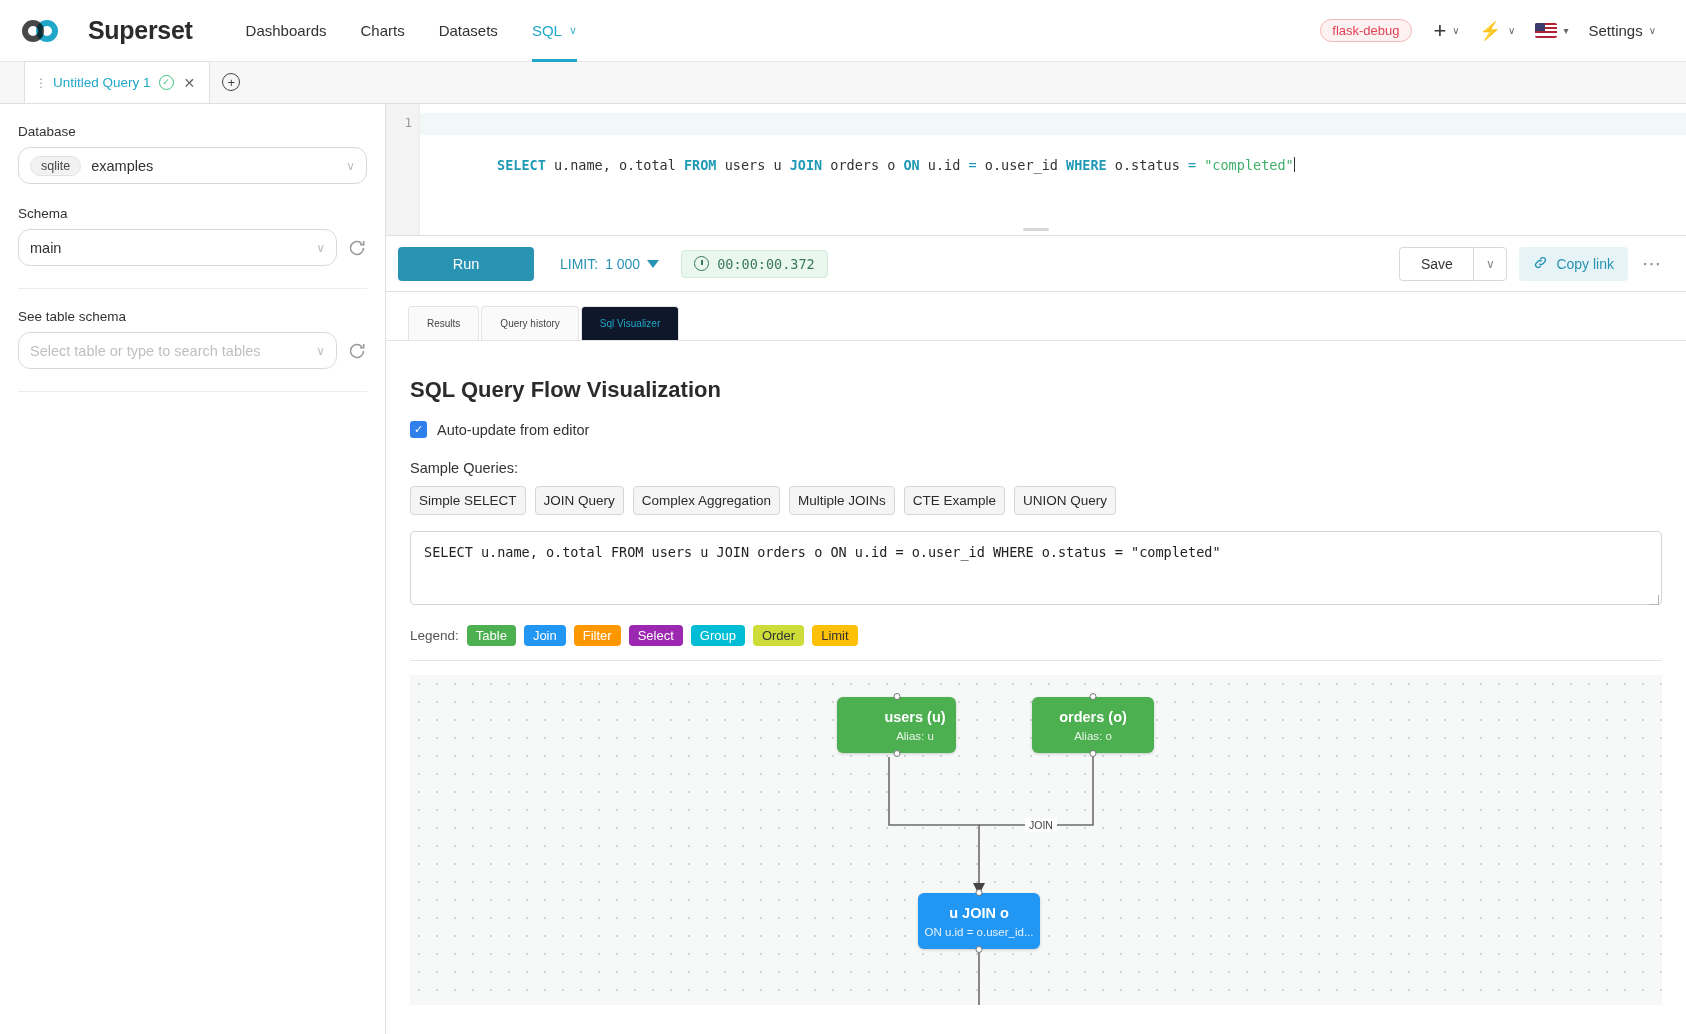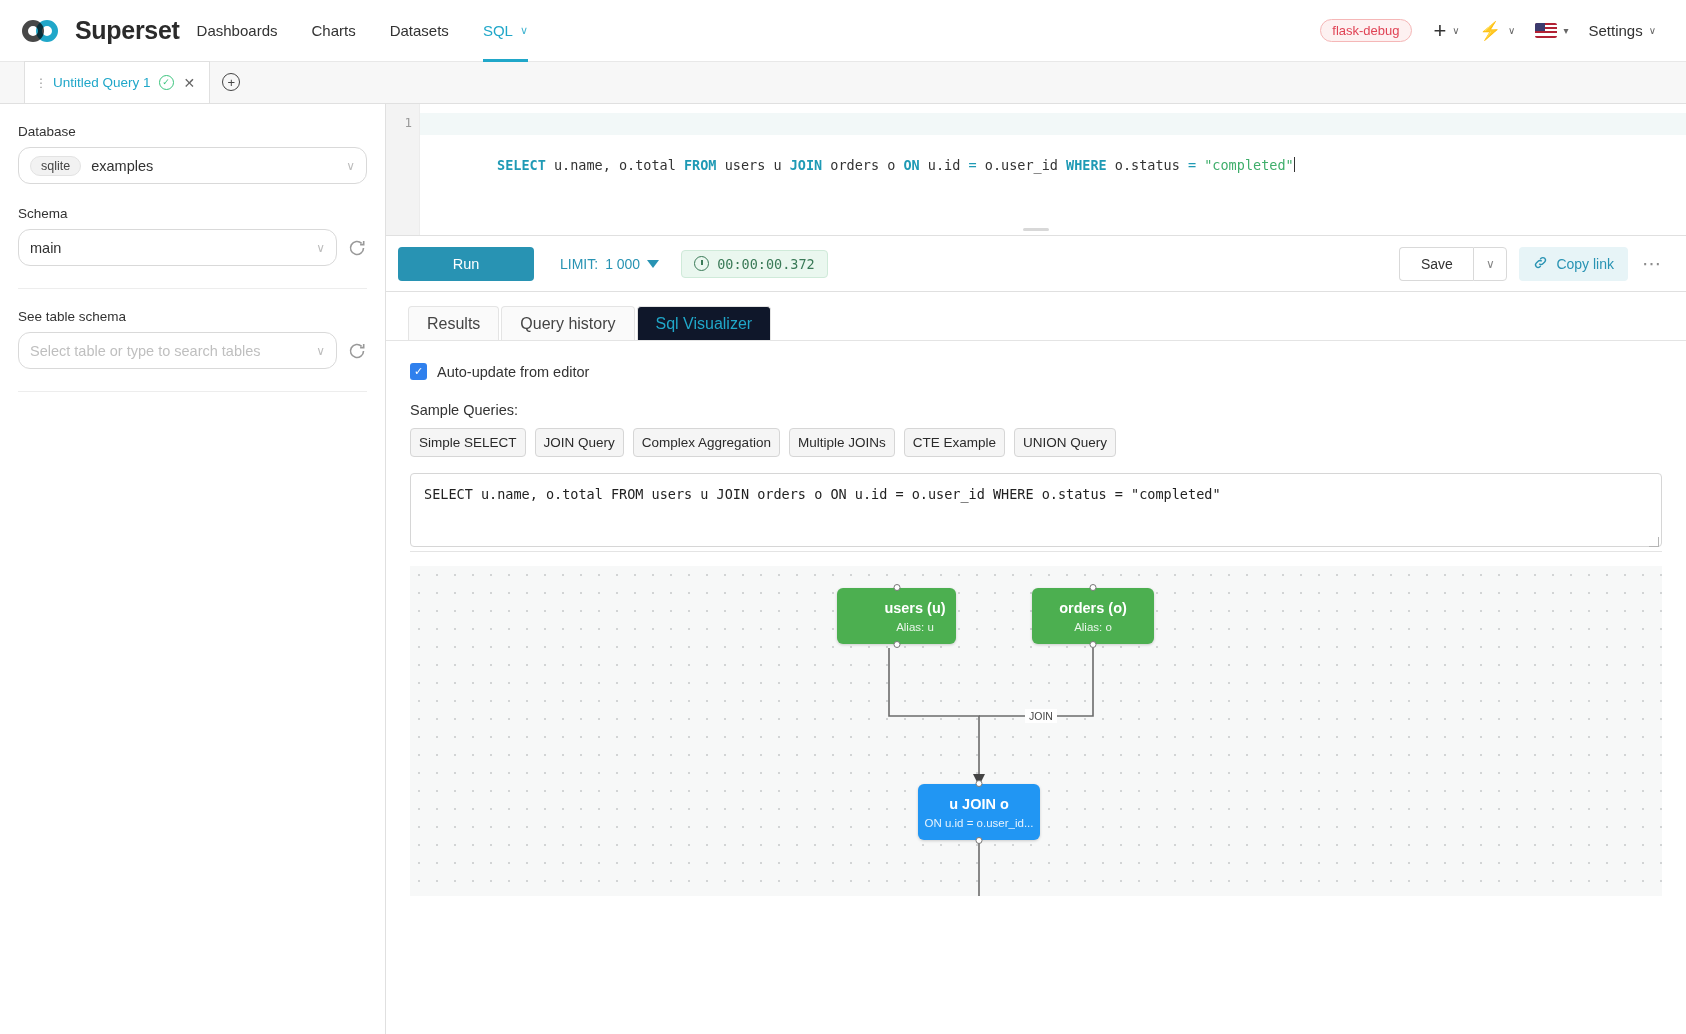--- a/index.html
+++ b/index.html
@@ -9,21 +9,21 @@
     font-family:"Liberation Sans", sans-serif;
     background:#fff; color:#333; overflow:hidden;
   }
 
   
   .navbar {
     height:62px; border-bottom:1px solid #e8e8e8;
     display:flex; align-items:center; padding:0 22px;
     background:#fff; position:relative;
   }
-  .brand { display:flex; align-items:center; gap:9px; }
+  .brand { display:flex; align-items:center; gap:22px; margin-right:36px; }
   .brand-logo { width:44px; height:26px; position:relative; }
   .brand-logo .ring { position:absolute; top:2px; width:22px; height:22px; border-radius:50%; border:6px solid #20a7c9; }
   .brand-logo .ring.left { left:0; border-color:#484848; }
   .brand-logo .ring.right { left:14px; border-color:#20a7c9; mix-blend-mode:multiply; }
   .brand-name { font-size:25px; font-weight:bold; color:#2b2b2b; letter-spacing:-.3px; }
   .nav-links { display:flex; align-items:center; height:62px; }
   .nav-link {
     font-size:15px; color:#323232; padding:0 17px; height:62px;
     display:flex; align-items:center; cursor:pointer; position:relative;
   }
@@ -172,21 +172,21 @@
   .grip-handle {
     position:absolute; left:50%; transform:translateX(-50%); top:-8px;
     width:26px; height:3px; background:#d8d8d8; border-radius:2px;
   }
 
   
   .resulttabs { display:flex; gap:2px; padding:14px 0 0 22px; background:#fff; }
   .rtab {
     height:34px; padding:0 18px; border:1px solid #e4e4e4; border-bottom:none;
     border-radius:4px 4px 0 0; display:flex; align-items:center;
-    font-size:16px; color:#444; background:#fafafa; cursor:pointer;
+    font-size:10px; color:#444; background:#fafafa; cursor:pointer;
   }
   .rtab.active { background:#0f172a; color:#20a7c9; border-color:#e4e4e4; }
   .rtab-underline { height:1px; background:#e4e4e4; }
 
   
   .vizpane { flex:1; overflow:hidden; padding:22px 24px 0 24px; }
   .viz-title { font-size:22px; font-weight:bold; color:#2b2b2b; margin:14px 0 18px; }
   .autoupdate { display:flex; align-items:center; gap:10px; font-size:14.5px; color:#333; margin-bottom:22px; }
   .cbox {
     width:17px;height:17px;border-radius:3px;background:#2f80ed;
@@ -394,40 +394,51 @@
       <div class="rtab">
         <span>Query history</span>
       </div>
       <div class="rtab active">
         <span>Sql Visualizer</span>
       </div>
     </div>
     <div class="rtab-underline"></div>
 
     <div class="vizpane">
+      <div class="viz-title">SQL Query Flow Visualization</div>
 
       <div class="autoupdate">
         <span class="cbox">✓</span>
         <span>Auto-update from editor</span>
       </div>
 
       <div class="samples-label">Sample Queries:</div>
       <div class="sample-row">
         <div class="sample-btn">Simple SELECT</div>
         <div class="sample-btn">JOIN Query</div>
         <div class="sample-btn">Complex Aggregation</div>
         <div class="sample-btn">Multiple JOINs</div>
         <div class="sample-btn">CTE Example</div>
         <div class="sample-btn">UNION Query</div>
       </div>
 
       <div class="sqlbox-wrap">
         <textarea class="sqlbox" style="">SELECT u.name, o.total FROM users u JOIN orders o ON u.id = o.user_id WHERE o.status = "completed"</textarea>
       </div>
 
+      <div class="legend">
+        <span>Legend:</span>
+        <span class="lbadge" style="background: rgb(76, 175, 80); color: rgb(255, 255, 255);">Table</span>
+        <span class="lbadge" style="background: rgb(33, 150, 243); color: rgb(255, 255, 255);">Join</span>
+        <span class="lbadge" style="background: rgb(255, 152, 0); color: rgb(255, 255, 255);">Filter</span>
+        <span class="lbadge" style="background: rgb(156, 39, 176); color: rgb(255, 255, 255);">Select</span>
+        <span class="lbadge" style="background: rgb(0, 188, 212); color: rgb(255, 255, 255);">Group</span>
+        <span class="lbadge" style="background: rgb(205, 220, 57); color: rgb(51, 51, 51);">Order</span>
+        <span class="lbadge" style="background: rgb(255, 193, 7); color: rgb(51, 51, 51);">Limit</span>
+      </div>
       <div class="legend-rule"></div>
 
       <div class="canvas">
         <svg width="1100" height="330" style="position:absolute;left:0;top:0">
           <path d="M479 82 L479 150 L569 150 L569 214" fill="none" stroke="#6b6b6b" stroke-width="1.6"></path>
           <path d="M683 82 L683 150 L569 150" fill="none" stroke="#6b6b6b" stroke-width="1.6"></path>
           <polygon points="569,220 563,208 575,208" fill="#444"></polygon>
           <path d="M569 274 L569 330" fill="none" stroke="#6b6b6b" stroke-width="1.6"></path>
         </svg>
         <div class="edge-label" style="left:615px; top:143px;">JOIN</div>

